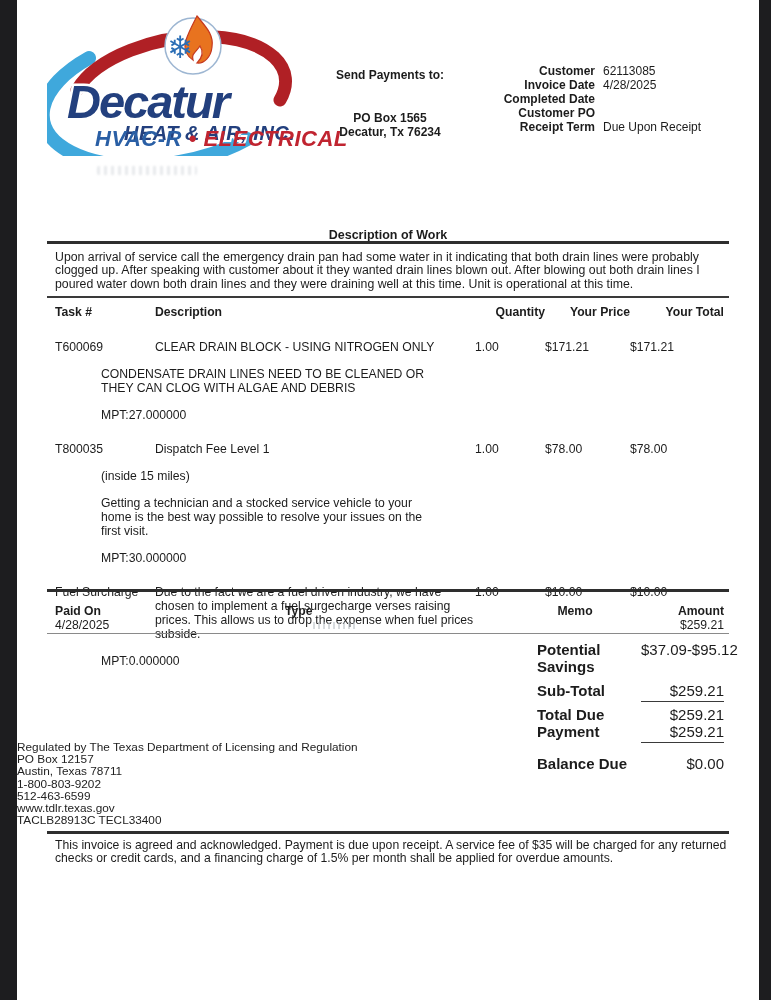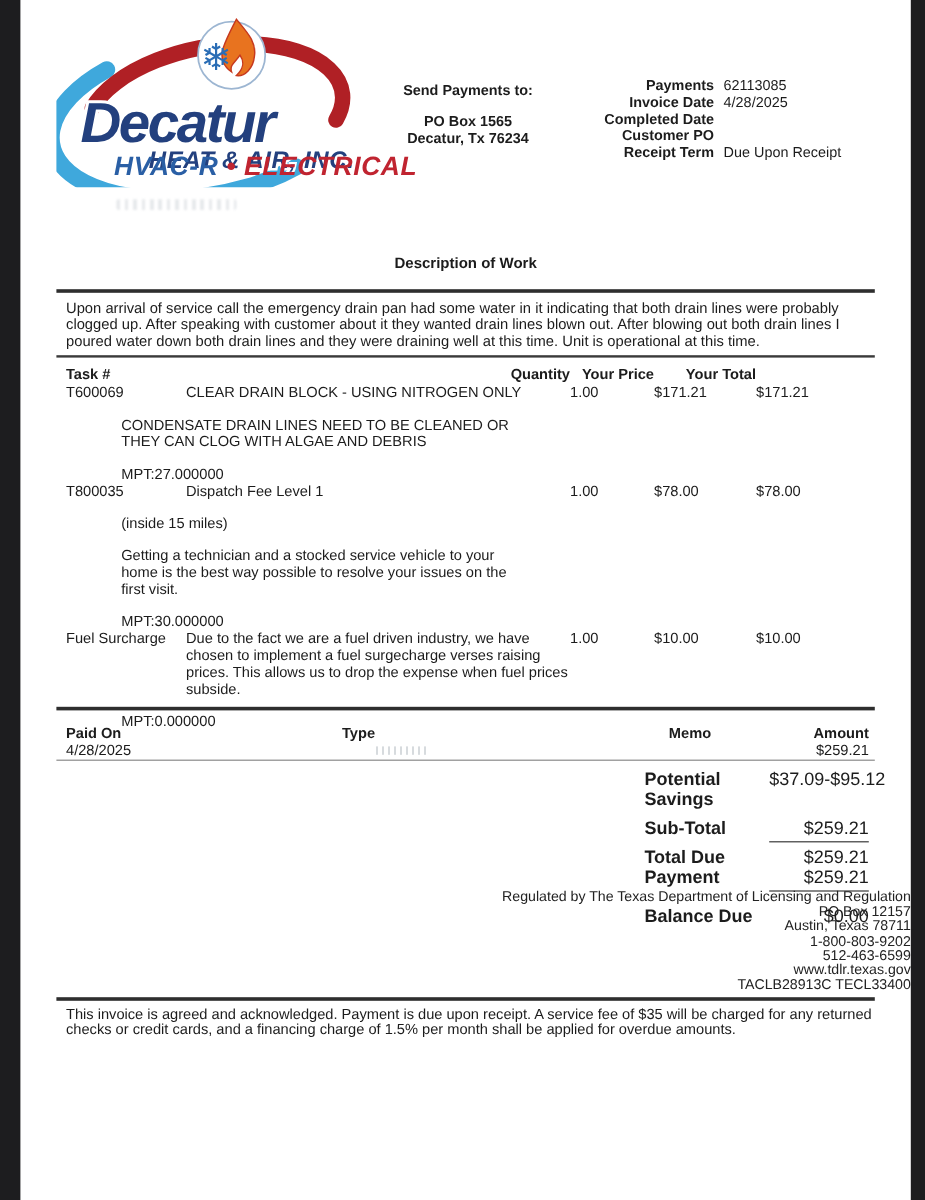--- a/index.html
+++ b/index.html
@@ -29,52 +29,52 @@
     letter-spacing: 0.5px; white-space: nowrap;
   }
   .redacted-logo-smudge {
     left: 80px; top: 166px; width: 100px; height: 9px;
     background: repeating-linear-gradient(90deg, #c9ced4 0 3px, transparent 3px 7px);
     opacity: 0.45; filter: blur(1px); border-radius: 2px;
   }
   .send-payments {
     left: 298px; top: 68px; width: 150px; text-align: center; font-size: 12px;
   }
-  .send-payments .sp-title { margin-bottom: 12px; }
+  .send-payments .sp-title { margin-bottom: 29px; }
   .send-payments .sp-line { line-height: 14px; }
   .invoice-meta {
     left: 410px; top: 64px; width: 300px; font-size: 12px;
   }
   .meta-row { display: flex; line-height: 14px; }
   .meta-label { width: 168px; text-align: right; font-weight: bold; }
   .meta-value { padding-left: 8px; flex: 1; }
 
   
   .rule { left: 30px; width: 682px; background: #2e2e2e; }
   .rule.thick { height: 3px; }
   .rule.thin { height: 2px; background: #3a3a3a; }
   .rule.light { height: 1px; background: #8a8a8a; }
 
   
   .work-title {
-    left: 0; top: 212px; width: 742px; text-align: center;
+    left: 0; top: 228px; width: 742px; text-align: center;
     font-size: 12.5px; font-weight: bold;
   }
   .work-body {
     left: 38px; top: 251px; width: 676px;
     font-size: 12.3px; line-height: 13.4px;
   }
 
   
   .task-table { left: 38px; top: 305px; width: 669px; font-size: 12.2px; }
   .t-grid { display: grid; grid-template-columns: 100px 320px 70px 85px 94px; }
   .t-grid .c3, .t-grid .c4, .t-grid .c5 { text-align: right; }
   .t-head { font-weight: bold; line-height: 15px; }
   .t-row { line-height: 14px; margin-top: 0; }
-  .t-main { display: grid; grid-template-columns: 100px 320px 70px 85px 94px; align-items: start; }
+  .t-main { display: grid; grid-template-columns: 100px 320px 70px 85px 94px; align-items: start; margin-top: 20px; }
   .t-note { margin-left: 46px; width: 330px; margin-top: 13px; line-height: 14px; }
 
   
   .pay-table { left: 38px; top: 604px; width: 669px; font-size: 12.2px; }
   .p-grid { display: grid; grid-template-columns: 230px 230px 120px 89px; line-height: 14px; }
   .p-grid .pc3 { text-align: center; }
   .p-grid .pc4 { text-align: right; }
   .redacted-type-smudge {
     display: inline-block; width: 42px; height: 7px; margin-left: 28px;
     background: repeating-linear-gradient(90deg, #b8bec4 0 2px, transparent 2px 5px);
@@ -83,21 +83,21 @@
 
   
   .totals { left: 520px; top: 641px; width: 187px; font-size: 15px; }
   .tot-row { display: flex; align-items: baseline; }
   .tot-label { width: 104px; font-weight: bold; }
   .tot-value { width: 83px; text-align: right; }
   .tot-underline { border-bottom: 1.5px solid #3a3a3a; padding-bottom: 2px; }
 
   
   .regulatory {
-    left: 0; top: 741px; width: 742px; text-align: right;
+    left: 0; top: 741px; width: 742px; text-align: left;
     font-size: 11.8px; line-height: 12.2px; color: #222;
   }
   .reg-line { margin-bottom: 0; }
 
   
   .disclaimer {
     left: 38px; top: 839px; width: 676px;
     font-size: 12.2px; line-height: 13.2px;
   }
 </style>
@@ -131,21 +131,21 @@
   <div class="abs redacted-logo-smudge"></div>
 
   <div class="abs send-payments">
     <div class="b sp-title">Send Payments to:</div>
     <div class="b sp-line">PO Box 1565</div>
     <div class="b sp-line">Decatur, Tx 76234</div>
   </div>
 
   <div class="abs invoice-meta">
     <div class="meta-row">
-      <span class="meta-label">Payments</span>
+      <span class="meta-label">Customer</span>
       <span class="meta-value">62113085</span>
     </div>
     <div class="meta-row">
       <span class="meta-label">Invoice Date</span>
       <span class="meta-value">4/28/2025</span>
     </div>
     <div class="meta-row">
       <span class="meta-label">Completed Date</span>
       <span class="meta-value"></span>
     </div>
@@ -160,20 +160,21 @@
   </div>
 
   <div class="abs work-title">Description of Work</div>
   <div class="abs rule thick" style="top:241px"></div>
   <div class="abs work-body">Upon arrival of service call the emergency drain pan had some water in it indicating that both drain lines were probably clogged up. After speaking with customer about it they wanted drain lines blown out. After blowing out both drain lines I poured water down both drain lines and they were draining well at this time. Unit is operational at this time.</div>
   <div class="abs rule thin" style="top:296px"></div>
 
   <div class="abs task-table">
     <div class="t-grid t-head">
       <span class="c1">Task #</span>
+      <span class="c2">Description</span>
       <span class="c3">Quantity</span>
       <span class="c4">Your Price</span>
       <span class="c5">Your Total</span>
     </div>
 
     <div class="t-row">
       <div class="t-main">
         <span class="c1">T600069</span>
         <span class="c2">CLEAR DRAIN BLOCK - USING NITROGEN ONLY</span>
         <span class="c3">1.00</span>

